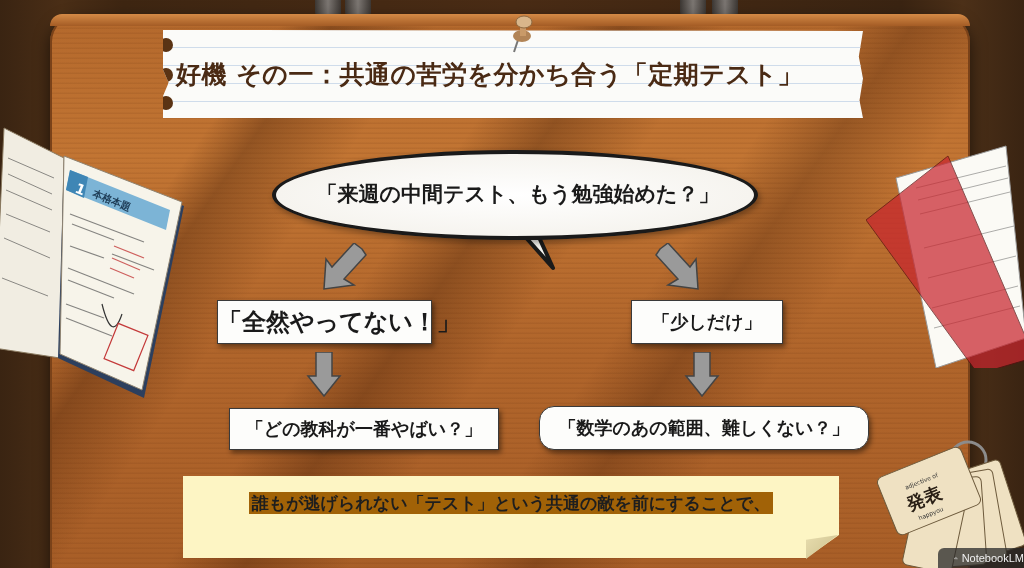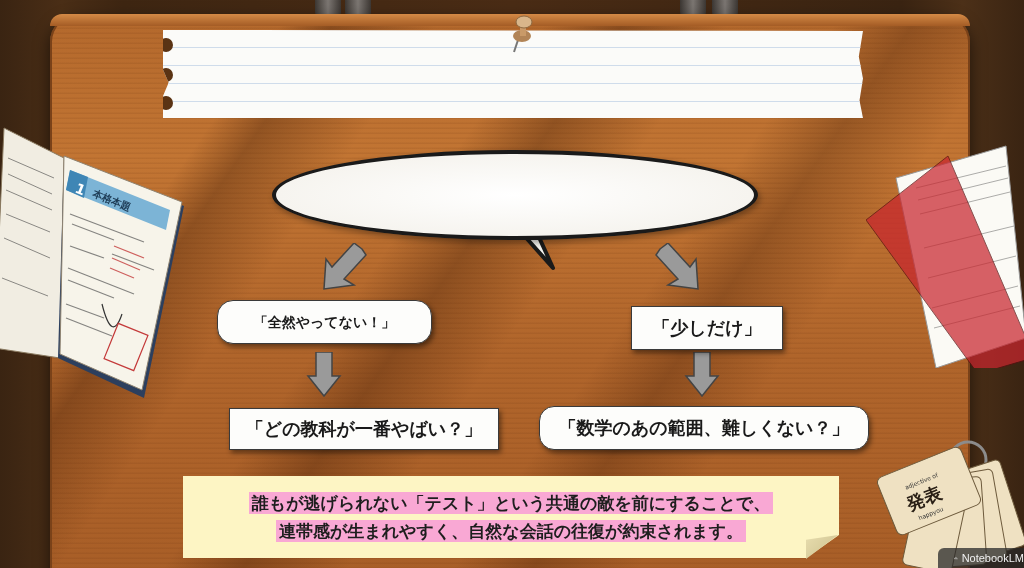--- a/index.html
+++ b/index.html
@@ -67,21 +67,21 @@
     position:absolute; left:183px; top:476px; width:656px; height:82px;
     background:#fdf5c4;
     box-shadow: 2px 3px 6px rgba(0,0,0,.45);
     clip-path: polygon(0 0, 100% 0, 100% 72%, 95% 100%, 0 100%);
   }
   .note-fold { position:absolute; left:806px; top:535px; width:32px; height:24px; background:linear-gradient(135deg,#e7ddae 0%, #cbbf8c 100%); clip-path: polygon(100% 0, 0 100%, 0 20%); }
   .note-line {
     position:absolute; left:0; width:656px; text-align:center;
     font-weight:bold; font-size:17px; color:#1e1e1e; white-space:nowrap;
   }
-  .note-line span { background:#f9a8d4; padding:1px 3px; }
+  .note-line span { background:#a16207; padding:1px 3px; }
 
   
   .book { position:absolute; left:-6px; top:118px; width:200px; height:280px; }
   
   .sheets { position:absolute; left:866px; top:138px; width:160px; height:230px; }
   
   .cards { position:absolute; left:870px; top:420px; width:154px; height:148px; }
 
   .watermark {
     position:absolute; left:938px; top:548px; width:86px; height:20px;
@@ -162,64 +162,65 @@
   </g>
   <text x="36" y="84" font-size="18" font-weight="bold" fill="#2a2016" transform="rotate(-22 56 78)">発表</text>
   <text x="34" y="64" font-size="6" fill="#333" transform="rotate(-22 50 62)">adjective of</text>
   <text x="48" y="96" font-size="6" fill="#333" transform="rotate(-22 60 94)">happyou</text>
 </svg>
 
 <div class="title-paper">
   <div class="hole" style="top:8px;"></div>
   <div class="hole" style="top:38px;"></div>
   <div class="hole" style="top:66px;"></div>
+  <div class="title-text">好機 その一：共通の苦労を分かち合う「定期テスト」</div>
 </div>
 <svg class="pin" viewBox="0 0 30 40">
   <line x1="10" y1="26" x2="6" y2="38" stroke="#777" stroke-width="2"></line>
   <ellipse cx="14" cy="22" rx="9" ry="6" fill="#b28456"></ellipse>
   <rect x="12" y="10" width="6" height="12" fill="#c99a68"></rect>
   <ellipse cx="16" cy="8" rx="8" ry="6" fill="#d9b68a" stroke="#8e6a42" stroke-width="1"></ellipse>
 </svg>
 
 <div class="bubble-wrap">
   <svg style="position:absolute;left:225px;top:76px;" width="70" height="50" viewBox="0 0 70 50">
     <path d="M4,2 L40,2 L60,46 L28,10 Z" fill="#f7f5f0" stroke="#1a1a1a" stroke-width="4" stroke-linejoin="round"></path>
   </svg>
   <div class="bubble"></div>
+  <div class="bubble-text">「来週の中間テスト、もう勉強始めた？」</div>
 </div>
 
 <svg class="arrow" style="left:318px;top:243px;" width="50" height="50" viewBox="0 0 50 50">
   <path d="M44,6 L36,0 L14,24 L8,16 L6,46 L36,42 L26,36 L48,12 Z" fill="#9a9a9a" stroke="#444" stroke-width="1.5"></path>
 </svg>
 <svg class="arrow" style="left:654px;top:243px;" width="50" height="50" viewBox="0 0 50 50">
   <path d="M6,6 L14,0 L36,24 L42,16 L44,46 L14,42 L24,36 L2,12 Z" fill="#9a9a9a" stroke="#444" stroke-width="1.5"></path>
 </svg>
 <svg class="arrow" style="left:306px;top:352px;" width="36" height="46" viewBox="0 0 36 46">
   <path d="M10,0 L26,0 L26,24 L34,24 L18,44 L2,24 L10,24 Z" fill="#9a9a9a" stroke="#444" stroke-width="1.5"></path>
 </svg>
 <svg class="arrow" style="left:684px;top:352px;" width="36" height="46" viewBox="0 0 36 46">
   <path d="M10,0 L26,0 L26,24 L34,24 L18,44 L2,24 L10,24 Z" fill="#9a9a9a" stroke="#444" stroke-width="1.5"></path>
 </svg>
 
-<div class="strip" style="left:217px;top:300px;width:213px;height:42px;font-size:14px;line-height:42px;border-radius:16px;">
+<div class="strip" style="left:217px;top:300px;width:213px;height:42px;font-size:24px;line-height:42px;">
   <span>「全然やってない！」</span>
 </div>
 <div class="strip" style="left:193px;top:408px;width:268px;height:40px;font-size:18px;line-height:40px;margin-left:36px;">
   <span>「どの教科が一番やばい？」</span>
 </div>
-<div class="strip" style="left:631px;top:300px;width:150px;height:42px;font-size:18px;line-height:42px;margin-top:6px;">
+<div class="strip" style="left:631px;top:300px;width:150px;height:42px;font-size:18px;line-height:42px;">
   <span>「少しだけ」</span>
 </div>
 <div class="strip" style="left:539px;top:406px;width:328px;height:42px;font-size:18px;line-height:42px;border-radius:15px;">
   <span>「数学のあの範囲、難しくない？」</span>
 </div>
 
 <div class="note">
   <div class="note-line" style="top:16px;"><span>誰もが逃げられない「テスト」という共通の敵を前にすることで、</span></div>
-  <div class="note-line" style="top:44px;"><span>連帯感が生まれやすく、自然な会話の往復が約束されます。</span></div>
 </div>
 <div class="note-fold"></div>
 
 <div class="watermark">
   <svg width="12" height="10" viewBox="0 0 12 10">
     <path d="M1,9 a5,5 0 0 1 10,0" fill="none" stroke="#f0f0f0" stroke-width="1.6"></path>
     <path d="M4,9 a2,2 0 0 1 4,0" fill="none" stroke="#f0f0f0" stroke-width="1.4"></path>
   </svg>
   <span>NotebookLM</span>
 </div>

